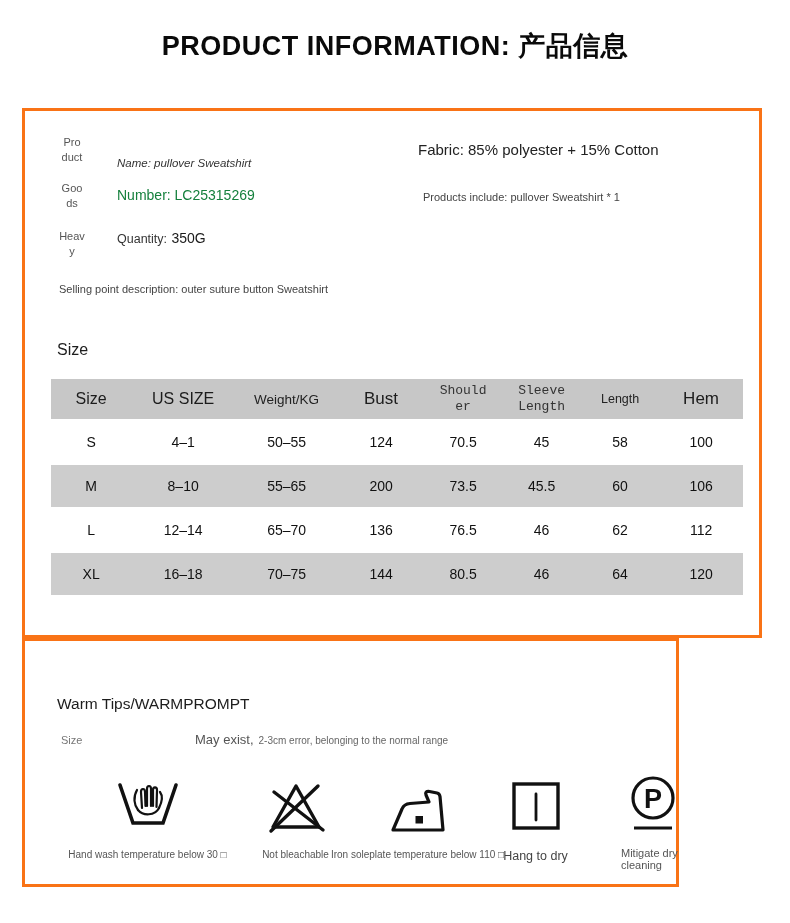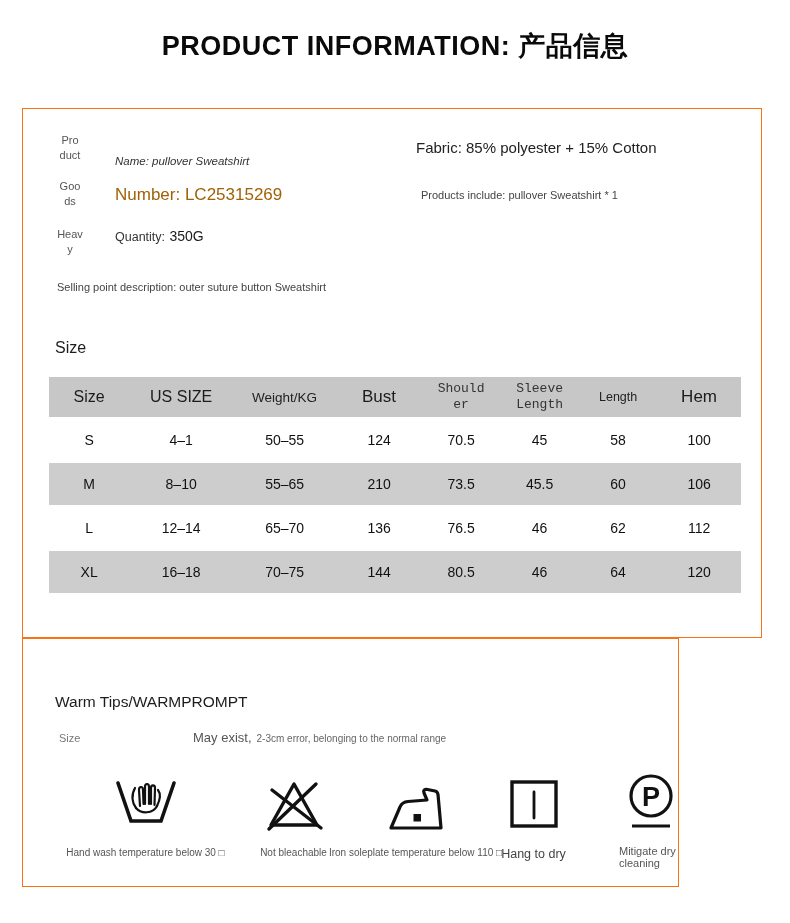--- a/index.html
+++ b/index.html
@@ -4,29 +4,29 @@
 <style>
   html,body{margin:0;padding:0;background:#ffffff;}
   body{font-family:"Liberation Sans","DejaVu Sans",sans-serif;color:#222;}
   .page{position:relative;width:790px;height:923px;background:#ffffff;overflow:hidden;margin:0 auto;}
 
   .title{position:absolute;top:28px;left:0;width:100%;text-align:center;
          font-size:27px;font-weight:700;color:#0a0a0a;letter-spacing:.5px;}
   .subtitle{position:absolute;top:73px;left:0;width:100%;text-align:center;
             font-size:11px;color:#e0457e;}
 
-  .box{position:absolute;border:1px solid #f97316;background:#fff;box-sizing:border-box;}
+  .box{position:absolute;border:3px solid #f97316;background:#fff;box-sizing:border-box;}
   .box1{left:22px;top:108px;width:740px;height:530px;}
   .box2{left:22px;top:638px;width:657px;height:249px;}
 
   .sidelabel{position:absolute;width:38px;font-size:11px;line-height:1.35;color:#555;
              text-align:center;white-space:pre-line;}
   .val-sm{position:absolute;font-size:11.5px;color:#333;}
   .val-md{position:absolute;font-size:15px;color:#222;}
-  .val-lg{position:absolute;font-size:17px;color:#a16207;}
+  .val-lg{position:absolute;font-size:14px;color:#15803d;}
   .val-xs{position:absolute;font-size:11px;color:#444;}
 
   .qty-line{position:absolute;left:92px;top:118px;}
   .qty-label{font-size:12.5px;color:#333;}
   .qty-value{font-size:14px;color:#1a1a1a;}
 
   .size-heading{position:absolute;left:32px;top:230px;font-size:16px;color:#1d1d1d;}
 
   .sizetable{position:absolute;left:26px;top:268px;width:692px;}
   .trow{display:flex;align-items:center;}
@@ -112,21 +112,21 @@
         <div class="cell c4">70.5</div>
         <div class="cell c5">45</div>
         <div class="cell c6">58</div>
         <div class="cell c7">100</div>
       </div>
 
       <div class="trow tdata alt">
         <div class="cell c0">M</div>
         <div class="cell c1">8–10</div>
         <div class="cell c2">55–65</div>
-        <div class="cell c3">210</div>
+        <div class="cell c3">200</div>
         <div class="cell c4">73.5</div>
         <div class="cell c5">45.5</div>
         <div class="cell c6">60</div>
         <div class="cell c7">106</div>
       </div>
 
       <div class="trow tdata">
         <div class="cell c0">L</div>
         <div class="cell c1">12–14</div>
         <div class="cell c2">65–70</div>

